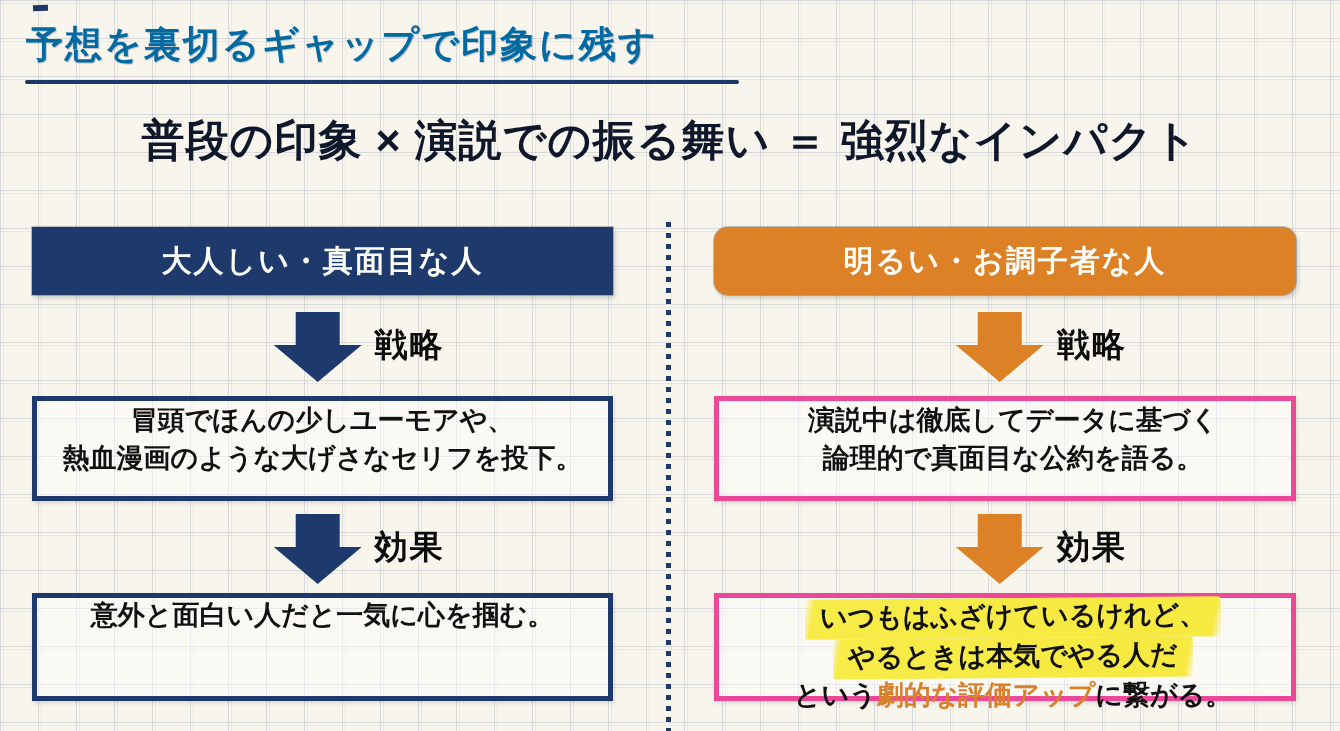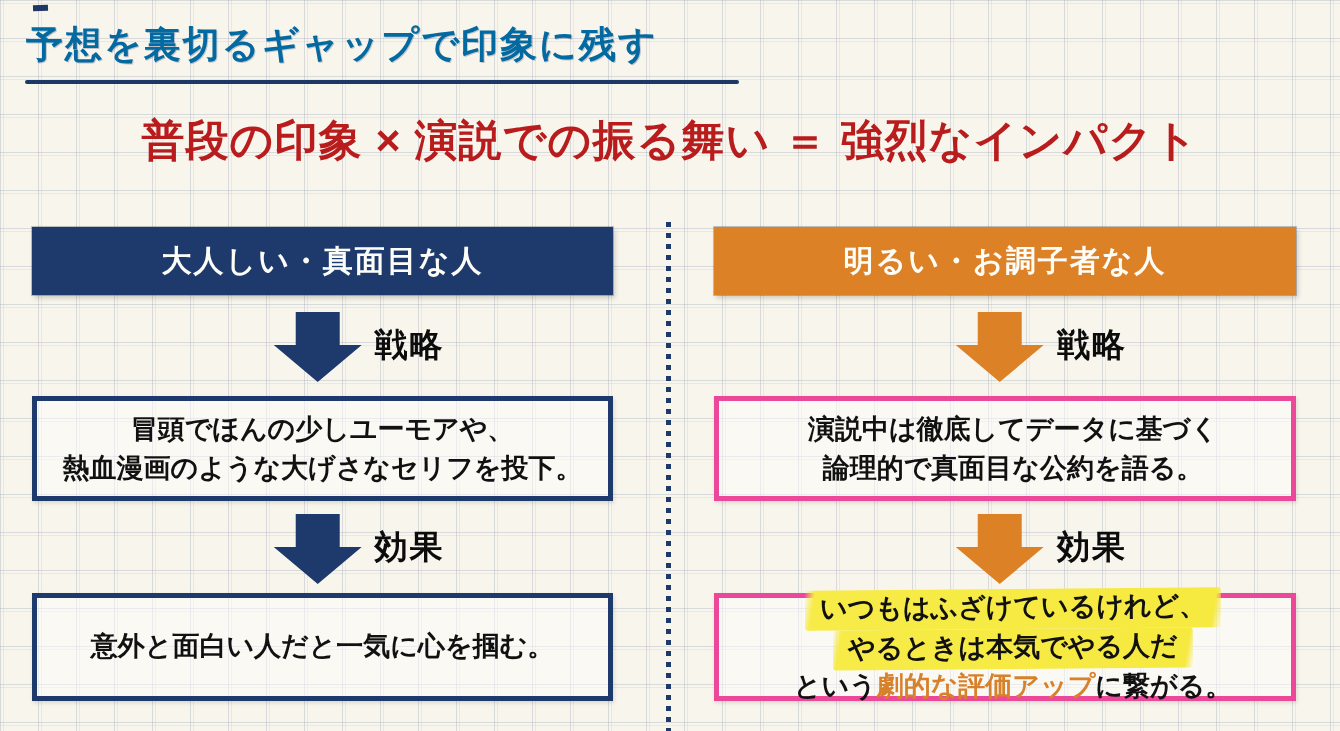--- a/index.html
+++ b/index.html
@@ -27,47 +27,47 @@
     color:#0369a1; white-space:nowrap;
     text-shadow:1px 1px 0 rgba(29,55,102,0.25);
   }
   .title-underline{
     position:absolute; left:25px; top:80px; width:714px; height:4px;
     background:#1d3766; border-radius:2px;
   }
   .formula{
     position:absolute; left:0; top:112px; width:1340px;
     text-align:center; font-size:43px; font-weight:900;
-    letter-spacing:1px; color:#b91c1c; white-space:nowrap;
+    letter-spacing:1px; color:#0f172a; white-space:nowrap;
   }
   .column{ position:absolute; top:227px; }
   .column.left{ left:32px;  width:581px; }
   .column.right{ left:714px; width:582px; }
 
   .col-header{
     height:68px; display:flex; align-items:center; justify-content:center;
     color:#fdfdf8; font-size:30px; font-weight:800; letter-spacing:2px;
     box-shadow:0 0 0 1px rgba(20,30,60,0.25), 2px 3px 5px rgba(0,0,0,0.18);
   }
   .left  .col-header{ background:#1e3a6d; }
-  .right .col-header{ background:#dd8127; }
+  .right .col-header{ background:#dd8127;border-radius:14px; }
 
   .arrow-row{ position:relative; height:70px; margin-top:17px;text-align:center; }
   .arrow-row.second{ margin-top:13px; }
   .arrow-svg{ position:absolute; left:50%; top:0; transform:translateX(-56%); }
   .left  .arrow-svg polygon{ fill:#1e3a6d; }
   .right .arrow-svg polygon{ fill:#dd8127; }
   .arrow-label{
     position:absolute; left:calc(50% + 52px); top:50%;
     transform:translateY(-54%);
     font-size:33px; font-weight:900; color:#0c0c0c; letter-spacing:2px;
     white-space:nowrap;
   }
   .flow-box{
-    display:flex; flex-direction:column; align-items:center; justify-content:center;
+    display:flex; flex-direction:column; align-items:center; 
     text-align:center; font-weight:800;
     background:rgba(255,255,255,0.45);
     box-shadow:1px 2px 4px rgba(0,0,0,0.12);
   }
   .left  .flow-box{ border:5px solid #1e3a6d; }
   .right .flow-box{ border:5px solid #ec4899;padding-left:16px; }
   .strategy-box{ margin-top:14px; height:105px; font-size:27px; line-height:1.42; }
   .effect-box{ margin-top:9px; height:108px; font-size:27px; line-height:1.33; }
   .effect-box .line{ white-space:nowrap; }
   .hl{

